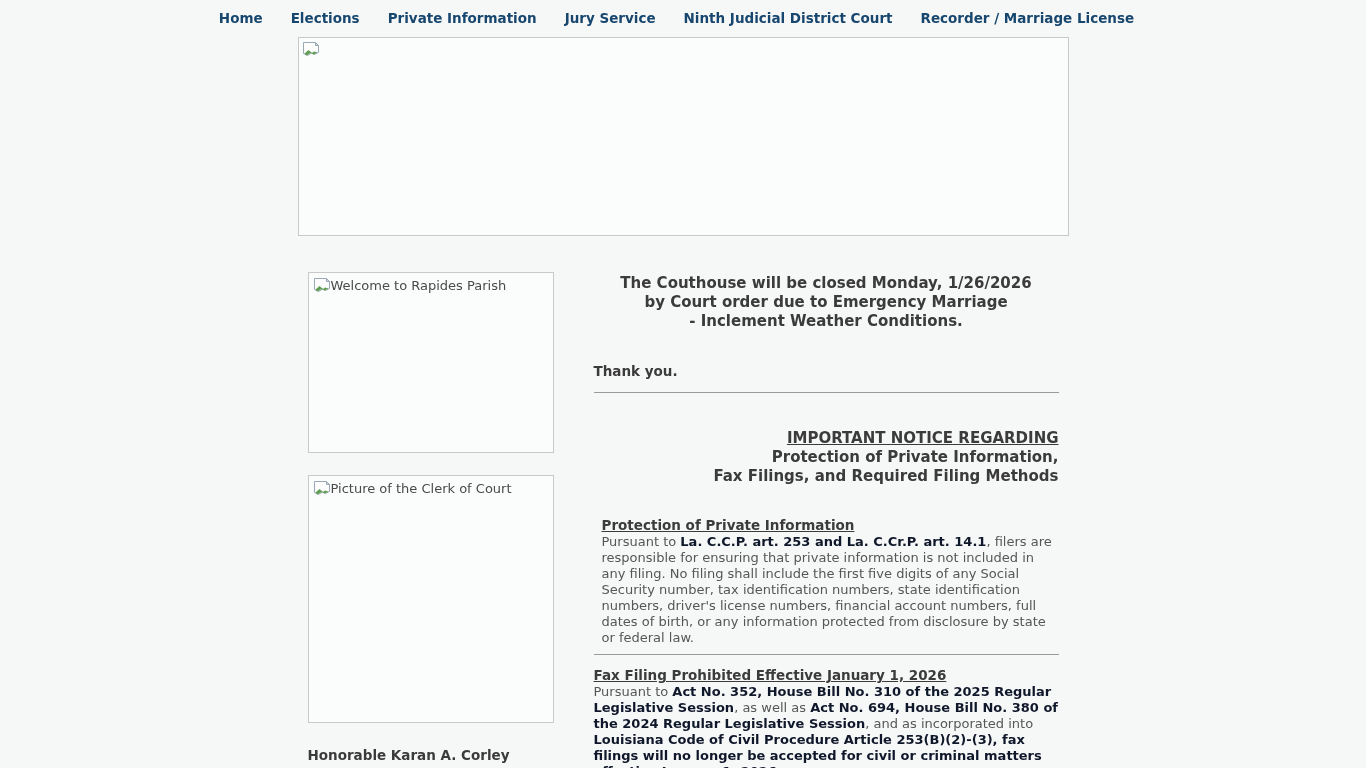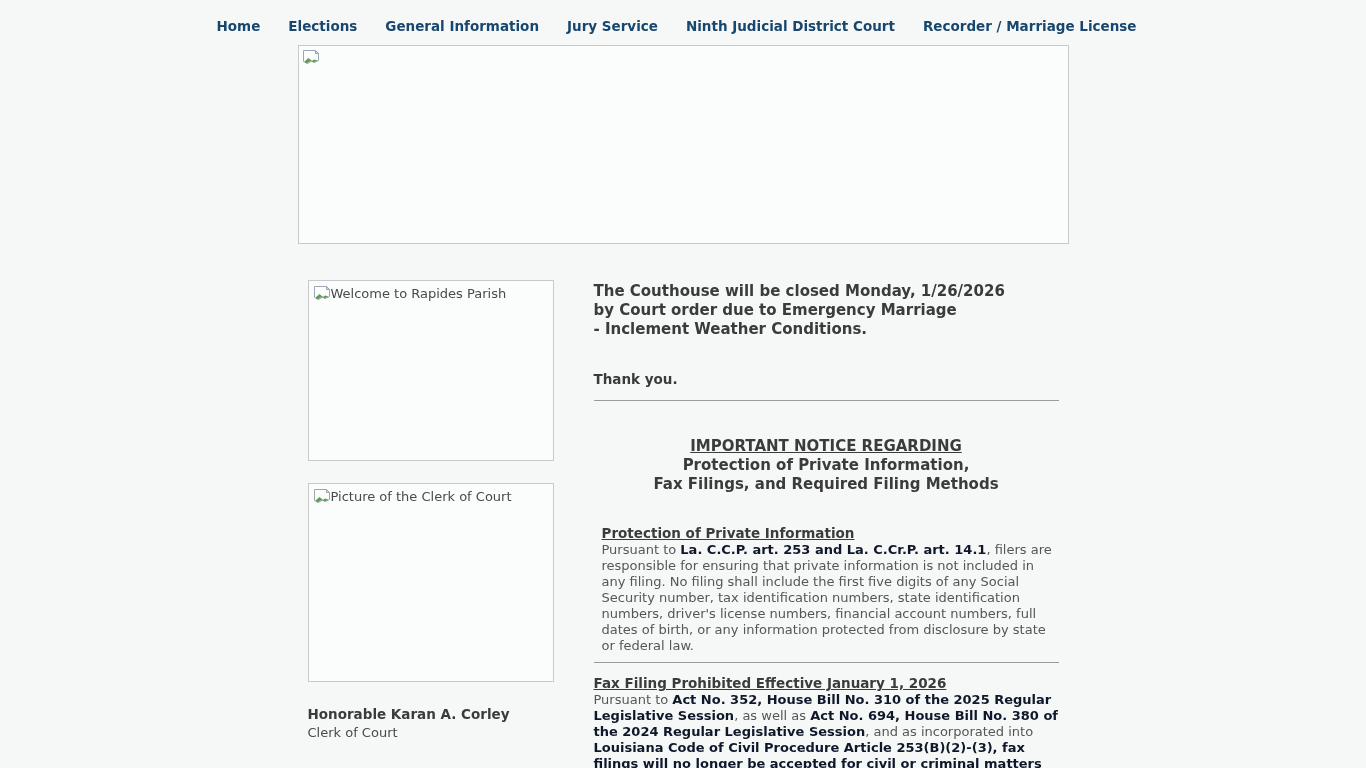--- a/index.html
+++ b/index.html
@@ -3,76 +3,76 @@
 <meta charset="utf-8">
 <style>
   * { margin: 0; padding: 0; box-sizing: border-box; }
   html, body {
     width: 1366px; height: 768px; overflow: hidden;
     background: #f6f7f7;
     font-family: "DejaVu Sans", "Liberation Sans", sans-serif;
   }
   .topnav {
     display: flex; justify-content: center; align-items: center;
-    gap: 28px; padding: 10px 13px 11px 0; margin-top: 8px;
+    gap: 28px; padding: 10px 13px 11px 0;
   }
   .topnav a {
     color: #17466e; font-weight: bold; font-size: 13.5px;
     text-decoration: none; white-space: nowrap; cursor: pointer;
   }
   .page { width: 771px; margin: 0 auto; }
   .banner-box {
     width: 771px; height: 199px;
     background: #fbfcfc; border: 1px solid #c9c9c9;
     padding: 3px;
   }
   .content-row { display: flex; margin-top: 36px; }
   .left-col { width: 246px; margin-left: 10px; flex: none; }
   .right-col { width: 465px; margin-left: 40px; flex: none; padding-top: 2px; }
   .img-box {
     width: 246px; background: #fbfcfc; border: 1px solid #c9c9c9;
     padding: 4px; display: block;
   }
   .img-box-1 { height: 181px; }
-  .img-box-2 { height: 199px; margin-top: 22px; }
+  .img-box-2 { height: 248px; margin-top: 22px; }
   .alt-row { display: flex; align-items: flex-start; }
   .broken-icon { flex: none; }
   .alt-text { font-size: 13px; color: #4a4a4a; line-height: 18px; }
   .caption { margin-top: 24px; }
   .caption-name { font-weight: bold; font-size: 13.5px; color: #3b3b3b; line-height: 17px; }
   .caption-title { font-size: 13px; color: #4a4a4a; line-height: 17px; margin-top: 1px; }
 
   .closure {
-    font-weight: bold; font-size: 15px;
+    text-align: center; font-weight: bold; font-size: 15px;
     line-height: 19px; color: #3b3b3b;
   }
   .thank-you { margin-top: 32px; font-weight: bold; font-size: 13.5px; color: #3b3b3b; }
   .divider { border: none; border-top: 1px solid #9b9b9b; height: 0; margin-top: 13px; }
   .notice-head {
-    margin-top: 36px; text-align: center; font-weight: bold;
+    margin-top: 36px; text-align: right; font-weight: bold;
     font-size: 15px; line-height: 19px; color: #3b3b3b;
   }
   .notice-head .u { text-decoration: underline; }
   .section-1 { margin-top: 31px; margin-left: 8px; }
   .section-2 { margin-top: 12px; }
   .section-head {
     font-weight: bold; text-decoration: underline;
     font-size: 13.5px; color: #3b3b3b; line-height: 17px;
   }
   .para { font-size: 13px; line-height: 16px; color: #565656; margin-top: 0; }
   .para b { color: #0f172a; }
   .divider-2 { margin-top: 8px; }
 </style>
 </head>
 <body>
 
 <nav class="topnav">
   <a href="#">Home</a>
   <a href="#">Elections</a>
-  <a href="#">General Information</a>
+  <a href="#">Private Information</a>
   <a href="#">Jury Service</a>
   <a href="#">Ninth Judicial District Court</a>
   <a href="#">Recorder / Marriage License</a>
 </nav>
 
 <div class="page">
 
   <div class="banner-box">
     <span class="broken-icon">
       <svg width="18" height="19" viewBox="0 0 18 19">

